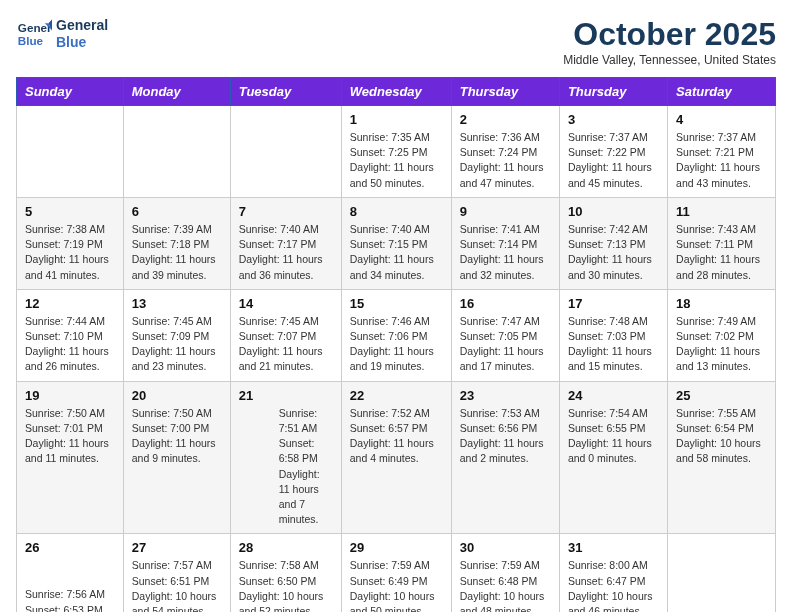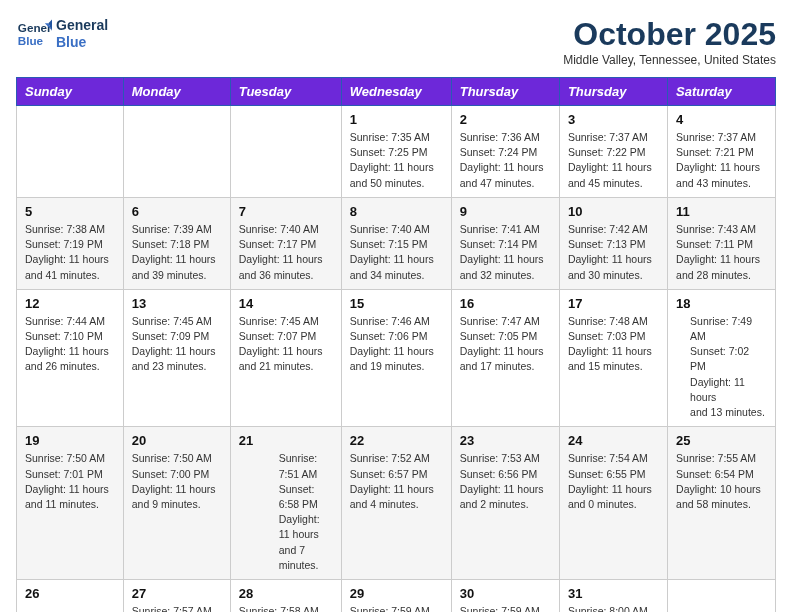--- a/index.html
+++ b/index.html
@@ -244,21 +244,21 @@
         </td>
         <td>
           <span class="day-number">17</span>
           <div class="day-info" style="white-space: pre-line;">Sunrise: 7:48 AM
 Sunset: 7:03 PM
 Daylight: 11 hours
 and 15 minutes.</div>
         </td>
         <td>
           <span class="day-number">18</span>
-          <div class="day-info" style="white-space: pre-line; margin-left: 14px;">Sunrise: 7:49 AM
+          <div class="day-info" style="white-space: pre-line;">Sunrise: 7:49 AM
 Sunset: 7:02 PM
 Daylight: 11 hours
 and 13 minutes.</div>
         </td>
       </tr>
       <tr>
         <td>
           <span class="day-number">19</span>
           <div class="day-info" style="white-space: pre-line;">Sunrise: 7:50 AM
 Sunset: 7:01 PM

